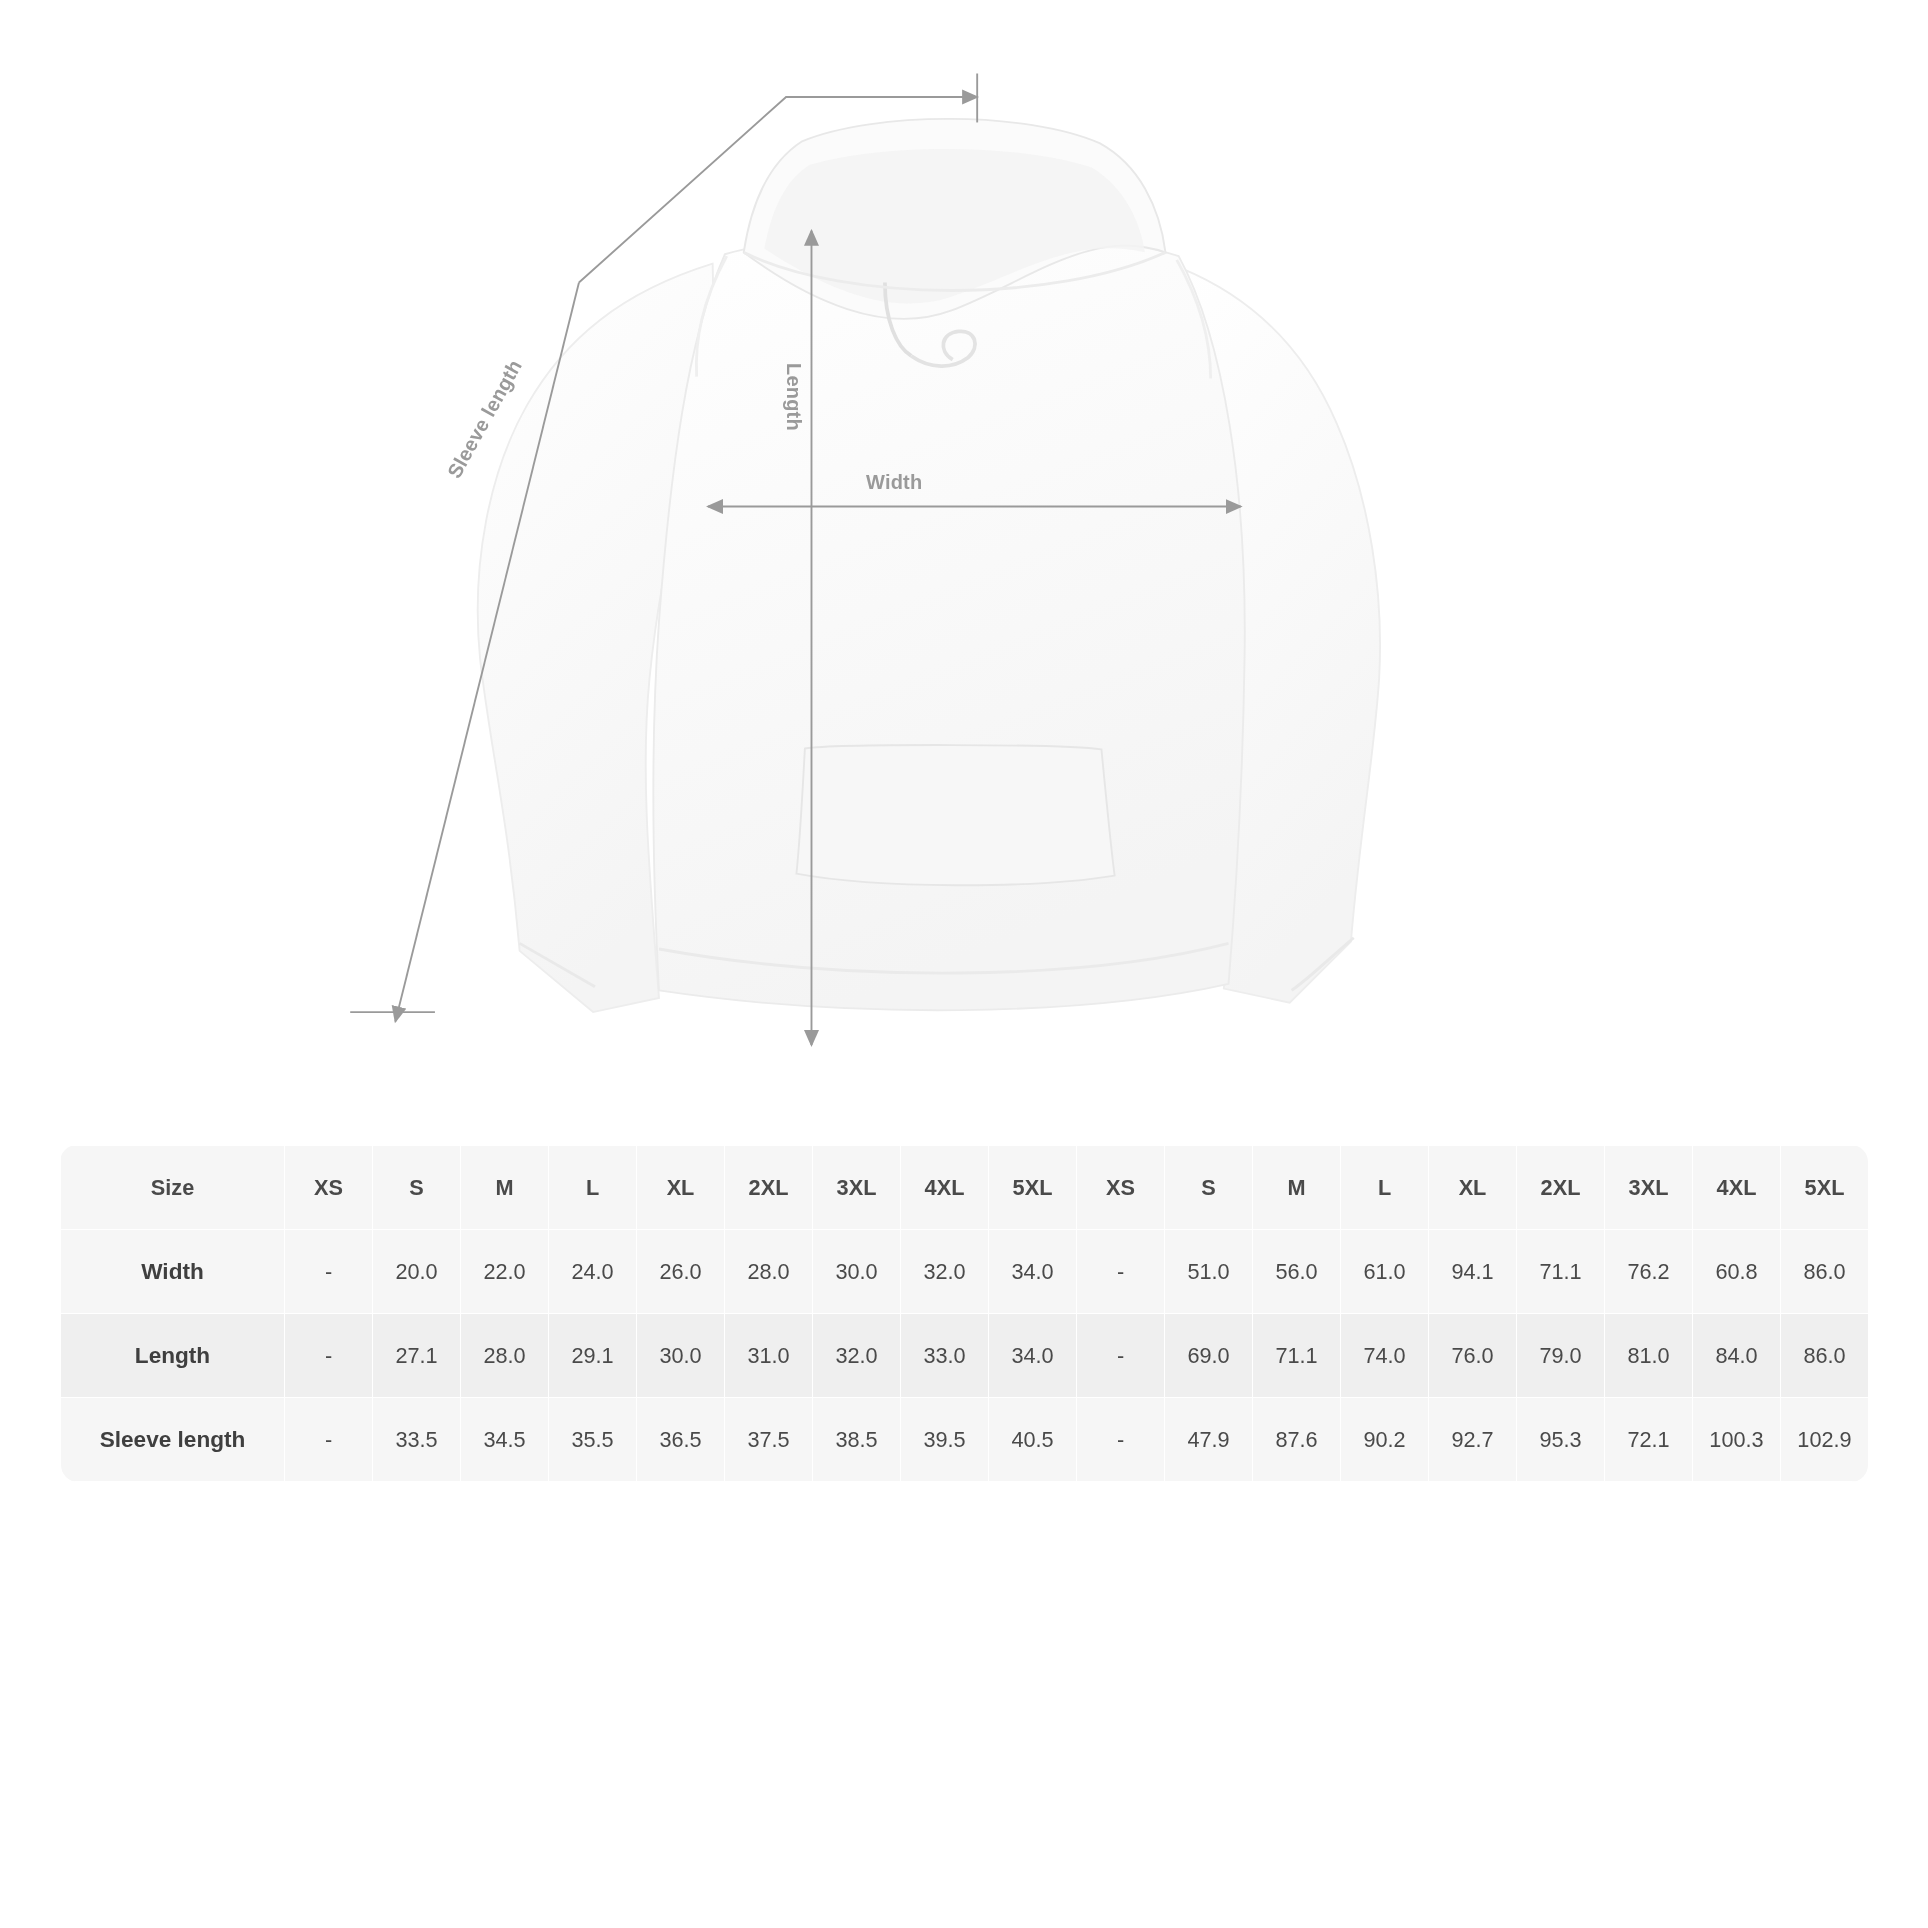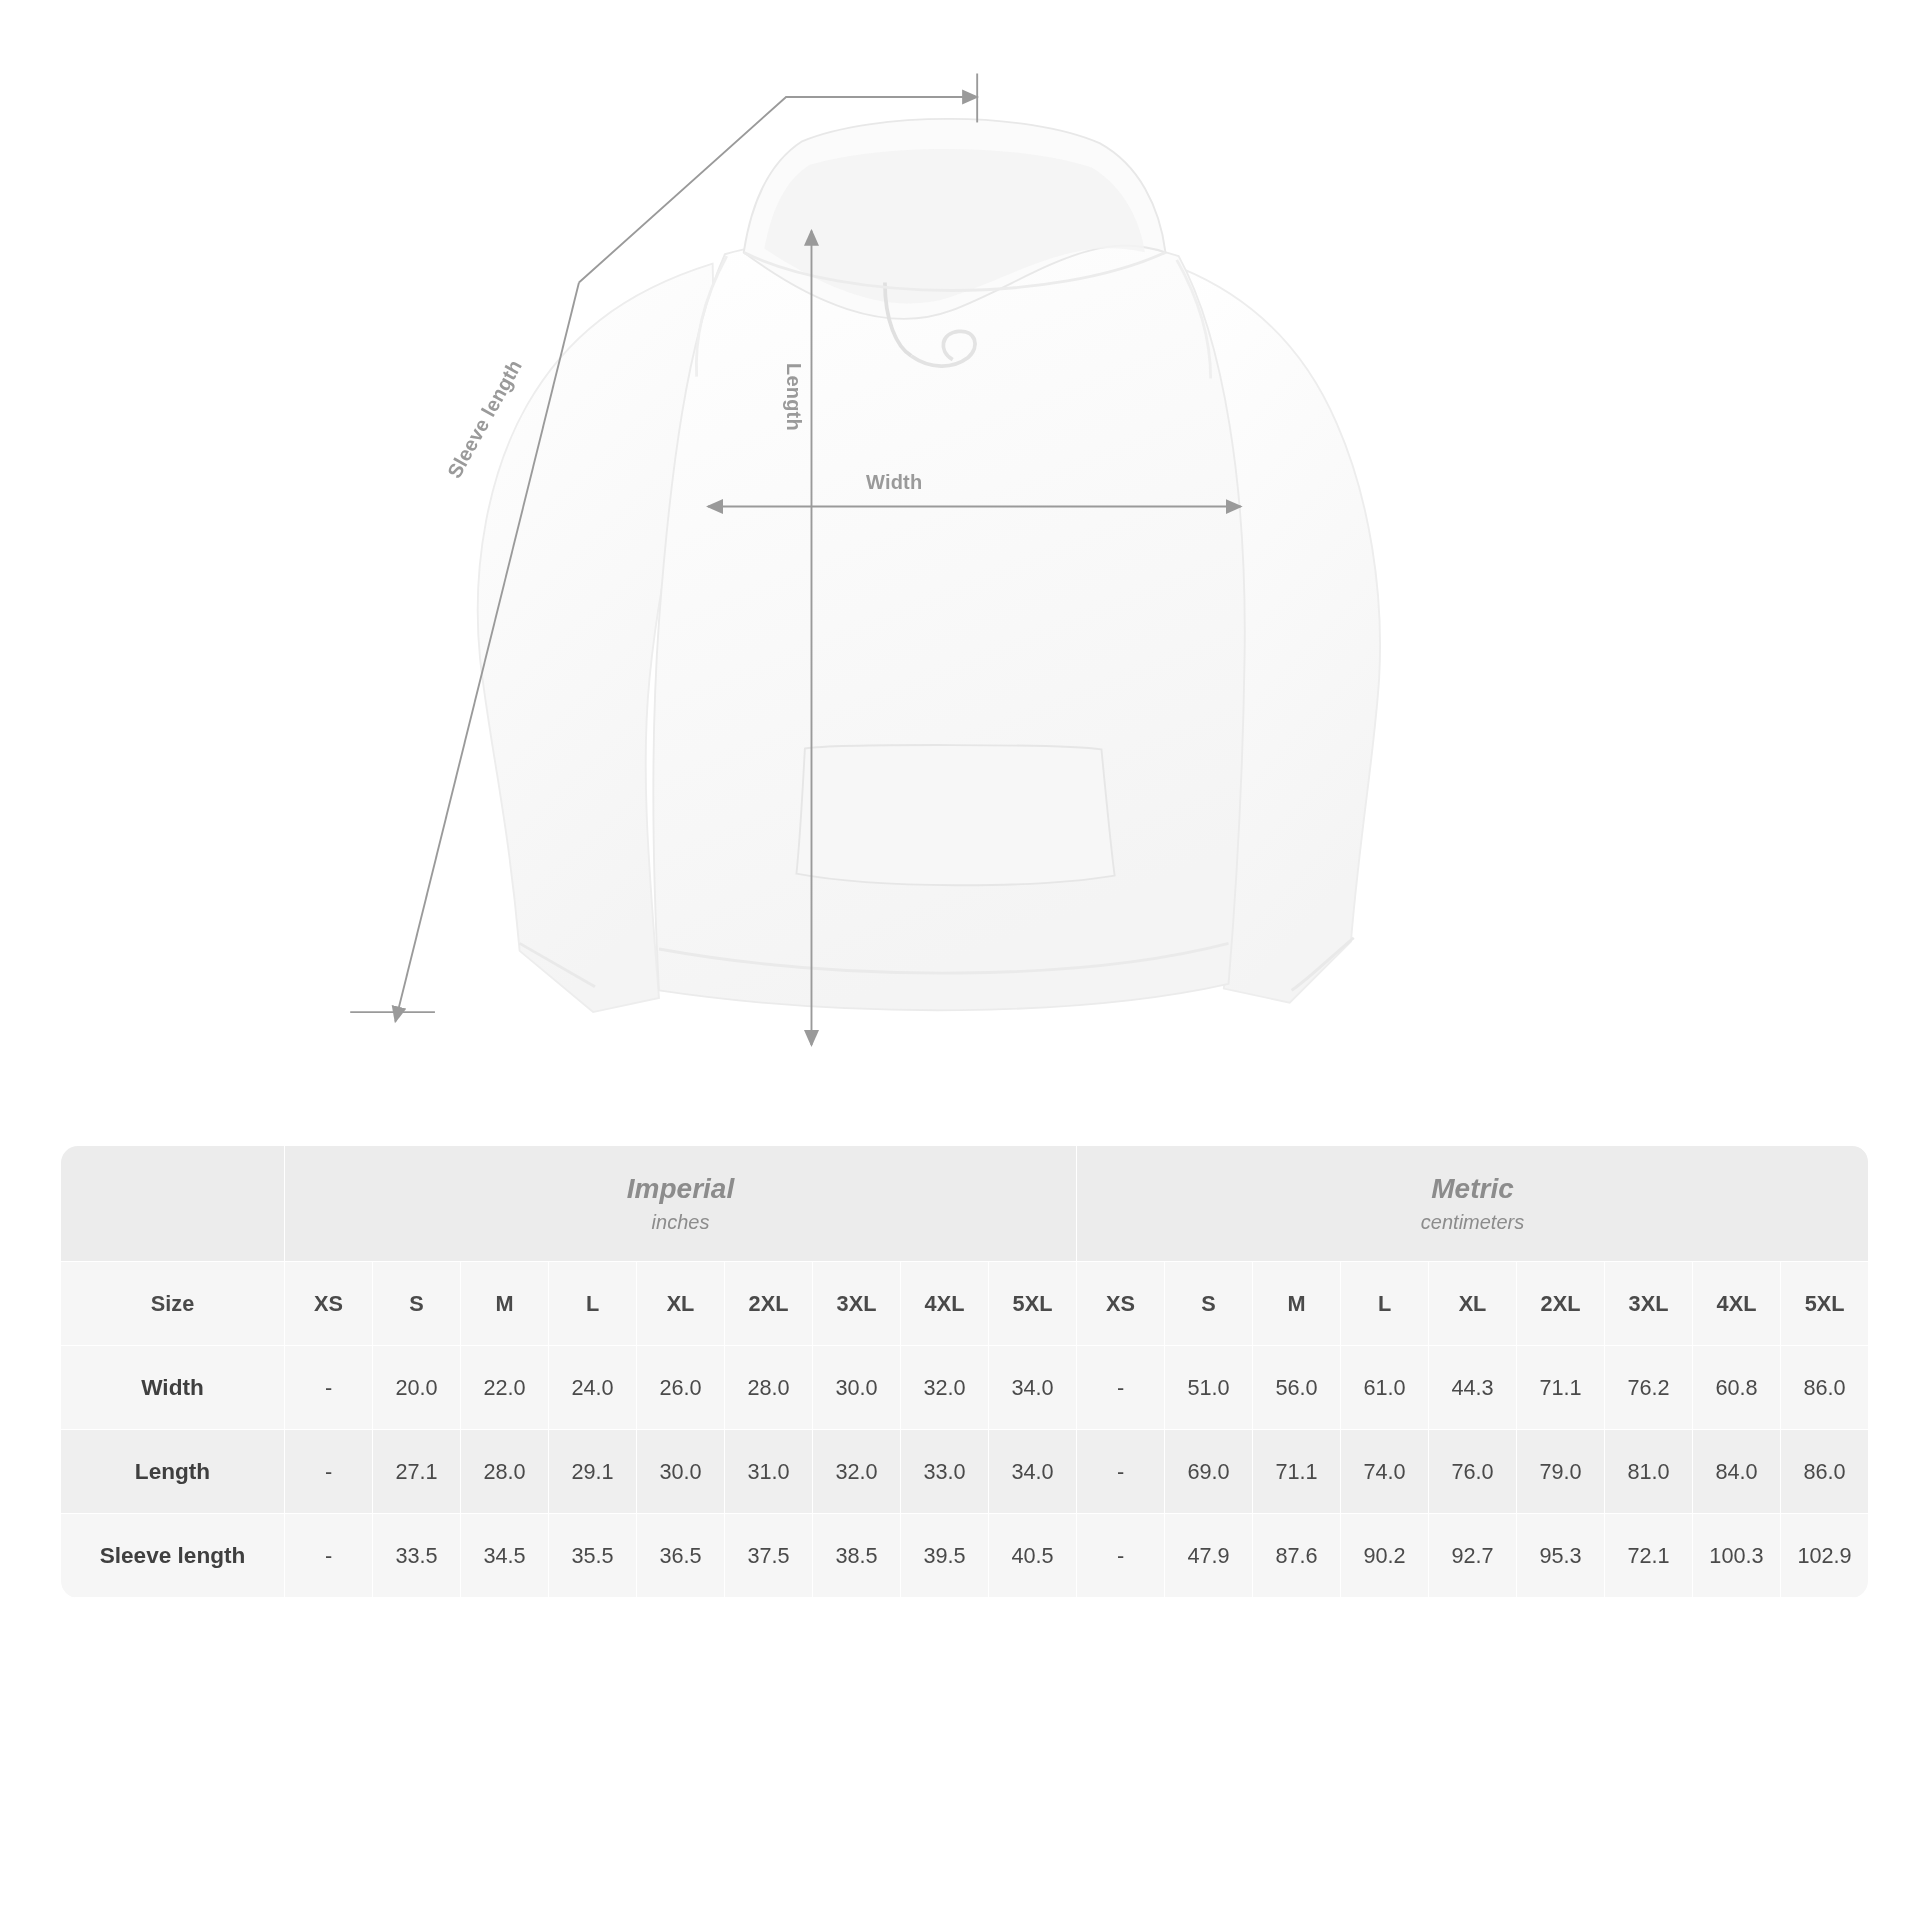--- a/index.html
+++ b/index.html
@@ -251,31 +251,20 @@
           <col class="c-cell">
           <col class="c-cell">
           <col class="c-cell">
           <col class="c-cell">
         <col class="c-cell">
           <col class="c-cell">
           <col class="c-cell">
           <col class="c-cell">
       </colgroup>
       <tbody>
-        <tr class="unit-header">
-          <td></td>
-          <td colspan="9">
-            <div class="unit-name">Imperial</div>
-            <div class="unit-sub">inches</div>
-          </td>
-          <td colspan="9">
-            <div class="unit-name">Metric</div>
-            <div class="unit-sub">centimeters</div>
-          </td>
-        </tr>
 
         <tr class="head-row">
           <th class="rowlabel">Size</th>
           <th>XS</th>
           <th>S</th>
           <th>M</th>
           <th>L</th>
           <th>XL</th>
           <th>2XL</th>
           <th>3XL</th>
@@ -300,21 +289,21 @@
           <td>24.0</td>
           <td>26.0</td>
           <td>28.0</td>
           <td>30.0</td>
           <td>32.0</td>
           <td>34.0</td>
           <td>-</td>
           <td>51.0</td>
           <td>56.0</td>
           <td>61.0</td>
-          <td>44.3</td>
+          <td>94.1</td>
           <td>71.1</td>
           <td>76.2</td>
           <td>60.8</td>
           <td>86.0</td>
         </tr>
 
         <tr class="body-row alt">
           <td class="rowlabel">Length</td>
           <td>-</td>
           <td>27.1</td>

